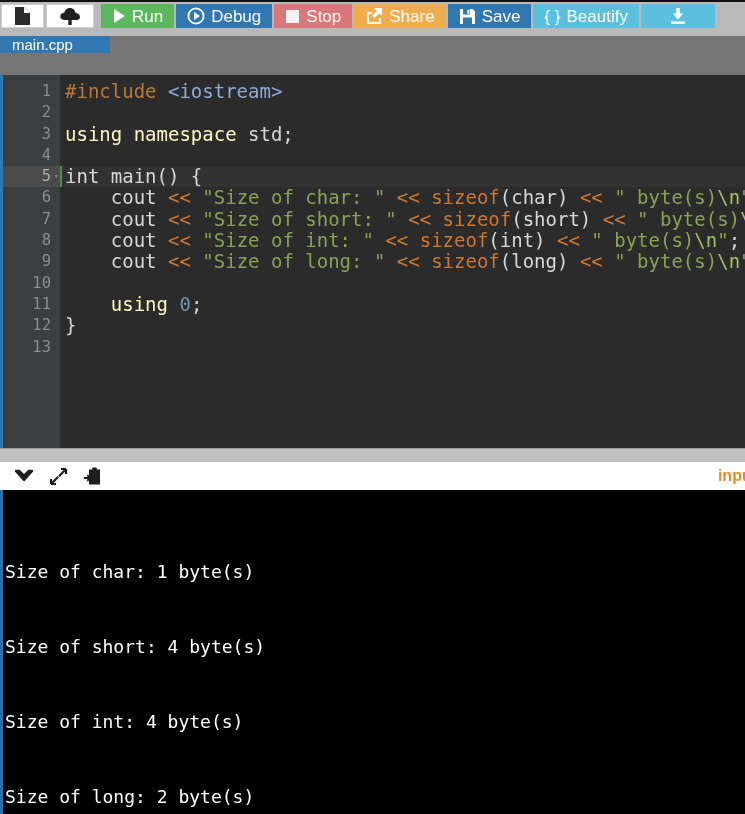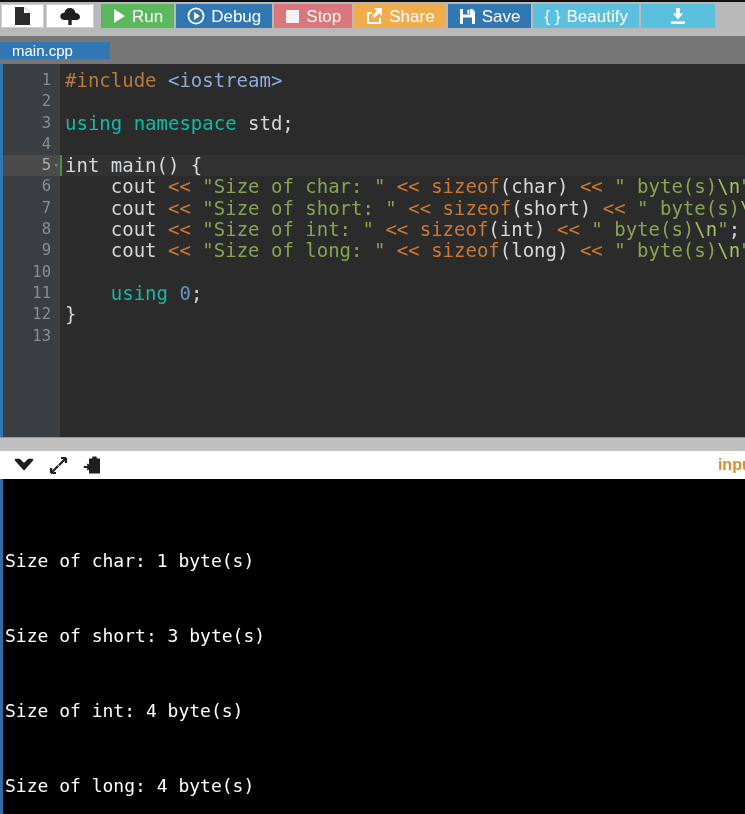--- a/index.html
+++ b/index.html
@@ -53,24 +53,24 @@
   .tb-save   { background: #3178b3; justify-content: center; }
   .tb-cyan   { background: #5bc0de; }
   .tb-label { font-size: 17px; }
 
   .gap-left { margin-left: 6px; }
 
   svg.ic { display:block; }
 
   
   #tabbar {
-    height: 28px;
+    height: 39px;
     background: #767676;
     display: flex;
-    align-items: center;
+    align-items: flex-start;
   }
   #tab-main {
     background: #3178b3;
     color: #ffffff;
     font-size: 15px;
     display: flex;
     align-items: center;
     padding: 0 14px 0 12px;
     min-width: 110px;
     box-sizing: border-box;
@@ -131,21 +131,21 @@
     line-height: 21.3px;
     white-space: pre;
     padding-left: 5px;
     color: #a9b7c6;
   }
   #code .cl.active {
     background: #323232;
     box-shadow: inset 2px 0 0 0 #4f8f3f;
   }
   .t-pre  { color: #bb7a3b; }       
-  .t-kw   { color: #14b8a6; }
+  .t-kw   { color: #fef9c3; }
   .t-inc  { color: #8caadb; }       
   .t-str  { color: #8aa352; }       
   .t-esc  { color: #9ec45f; }       
   .t-num  { color: #6897bb; }
   .t-pln  { color: #d5d8da; }
   .t-op   { color: #cc7832; }
   .t-fn   { color: #cc7832; }
 
   
   #divider {
@@ -366,21 +366,21 @@
   </div>
   <div id="console-right">
     <span>input</span>
   </div>
 </div>
 
 <div id="console">
   <div id="console-rail"></div>
   <div id="console-out">
     <div>Size of char: 1 byte(s)</div>
-    <div>Size of short: 3 byte(s)</div>
+    <div>Size of short: 4 byte(s)</div>
     <div>Size of int: 4 byte(s)</div>
-    <div>Size of long: 4 byte(s)</div>
+    <div>Size of long: 2 byte(s)</div>
     
     
     
     
   </div>
 </div>
 
 </body></html>

